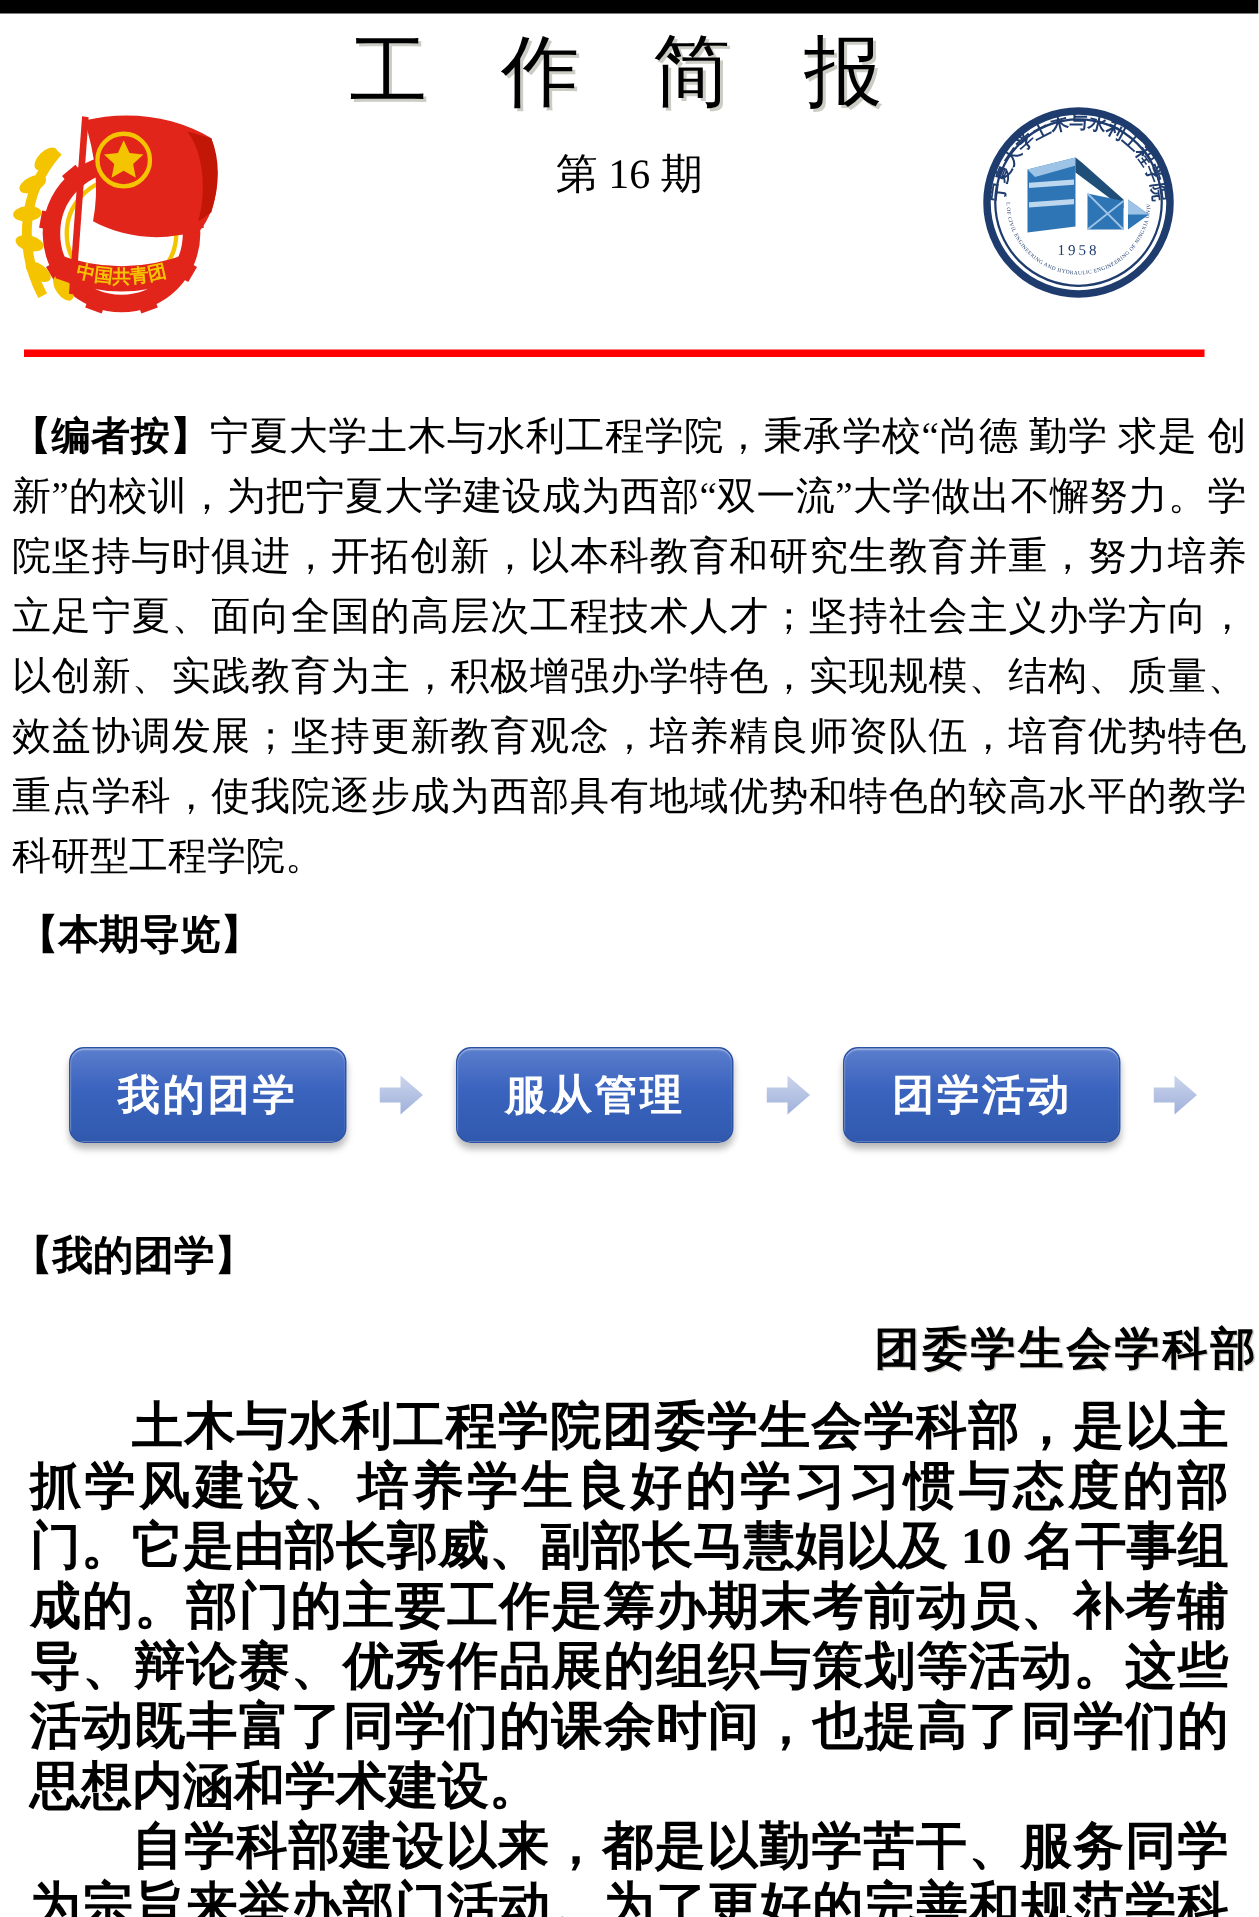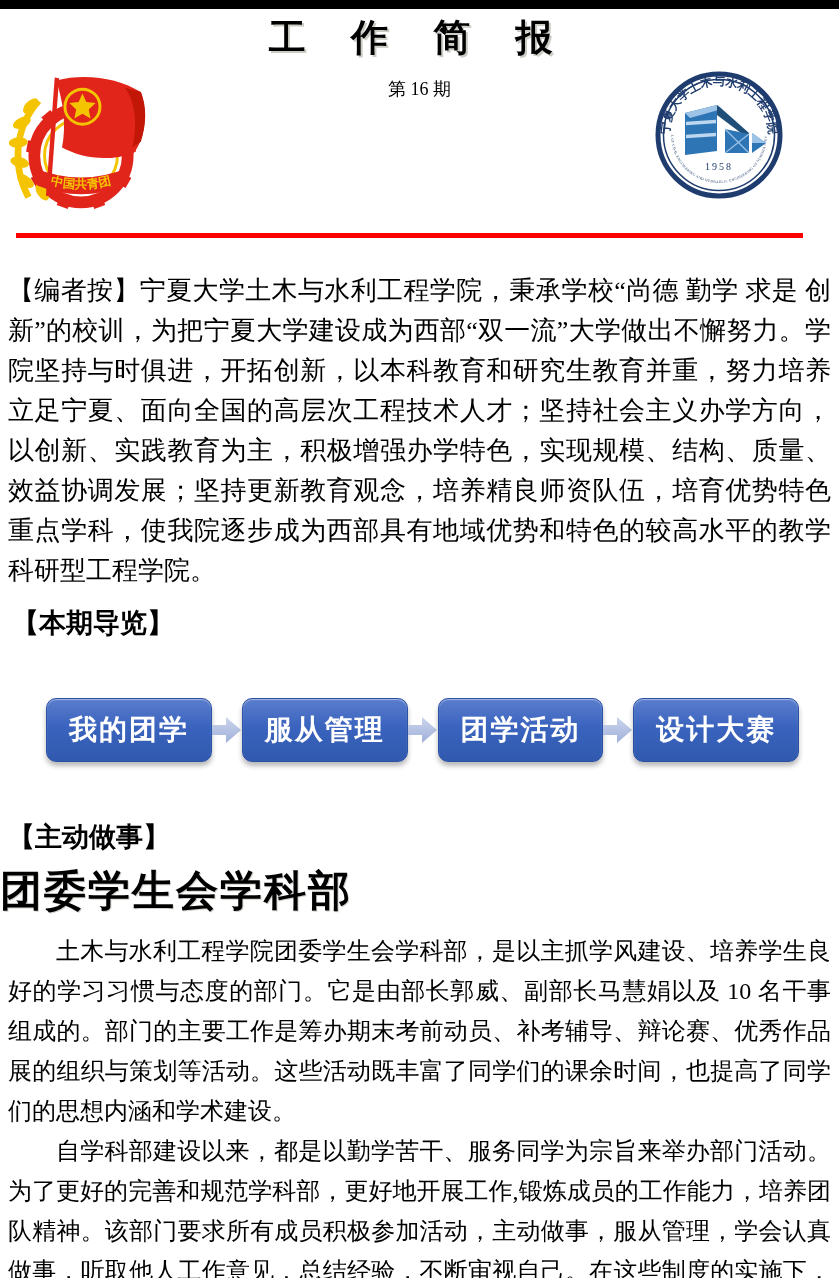--- a/index.html
+++ b/index.html
@@ -28,40 +28,40 @@
   .emblem-left {
     position: absolute; left: 8px; top: 58px;
     width: 146px; height: 140px;
   }
   .seal-right {
     position: absolute; right: 56px; top: 58px;
     width: 128px; height: 128px;
   }
   .head-center { text-align: center; }
   .subtitle {
-    font-size: 37px; font-weight: bold;
+    font-size: 52px; font-weight: normal;
     letter-spacing: 18px;
     margin-top: 4px;
     text-shadow: 2px 2px 0 rgba(110,110,90,0.35);
   }
-  .issue-no { font-size: 18px; margin-top: 14px; }
+  .issue-no { font-size: 28px; margin-top: 14px; }
   .issue-date { font-size: 28px; margin-top: 8px; }
   .red-rule {
     height: 5px; background: #fe0000;
     margin: 12px 36px 0 16px;
     border: none;
   }
   .body-text {
     font-size: 26px;
     line-height: 40px;
     text-align: justify;
     margin: 0 8px;
   }
   .editor-note { margin-top: 33px; }
-  .note-label { font-weight: normal; }
+  .note-label { font-weight: bold; }
   .section-label {
     font-size: 27px; font-weight: bold;
     margin: 8px 8px 0 8px;
   }
   .overview-label { margin-top: 14px; margin-left: 12px; }
   .nav-row {
     margin: 55px 40px 0 46px;
     height: 67px;
     display: flex;
     align-items: center;
@@ -77,33 +77,34 @@
     font-weight: bold;
     font-size: 28px;
     letter-spacing: 2px;
     display: flex; align-items: center; justify-content: center;
     font-family: "Liberation Sans", "DejaVu Sans", sans-serif;
     cursor: default;
   }
   .nav-arrow { width: 30px; height: 28px; flex: 0 0 auto; }
   .mysection-label { margin-top: 56px; }
   .article-heading {
-    text-align: left;
-    font-size: 42px;
-    font-weight: bold;
-    margin-top: 8px;
+    text-align: right;
+    font-size: 30px;
+    font-weight: bold;
+    margin-top: 24px;
     letter-spacing: 2px;
     text-shadow: 1px 1px 0 rgba(110,110,90,0.3);
   }
   .article p {
-    font-size: 24px;
+    font-size: 34px;
     line-height: 40px;
     text-align: justify;
     text-indent: 2em;
-    margin: 0 8px;
+    margin: 0 20px;
+    font-weight: bold;
   }
   .article { margin-top: 12px; }
   svg text { font-family: "Liberation Serif", "DejaVu Serif", serif; }
 </style>
 </head>
 <body>
 
 <svg width="0" height="0" style="position:absolute" aria-hidden="true">
   <defs>
     <linearGradient id="arrowGrad" x1="0" y1="0" x2="0" y2="1">
@@ -203,23 +204,22 @@
     <polygon points="0,9 14,9 14,1 29,14 14,27 14,19 0,19" fill="url(#arrowGrad)"></polygon>
   </svg>
   <div class="nav-btn">服从管理</div>
   <svg class="nav-arrow" viewBox="0 0 30 28">
     <polygon points="0,9 14,9 14,1 29,14 14,27 14,19 0,19" fill="url(#arrowGrad)"></polygon>
   </svg>
   <div class="nav-btn">团学活动</div>
   <svg class="nav-arrow" viewBox="0 0 30 28">
     <polygon points="0,9 14,9 14,1 29,14 14,27 14,19 0,19" fill="url(#arrowGrad)"></polygon>
   </svg>
-  <div class="nav-btn">设计大赛</div>
 </div>
 
-<div class="section-label mysection-label">【主动做事】</div>
+<div class="section-label mysection-label">【我的团学】</div>
 
 <div class="article-heading">团委学生会学科部</div>
 
 <div class="article">
   <p>土木与水利工程学院团委学生会学科部，是以主抓学风建设、培养学生良好的学习习惯与态度的部门。它是由部长郭威、副部长马慧娟以及 10 名干事组成的。部门的主要工作是筹办期末考前动员、补考辅导、辩论赛、优秀作品展的组织与策划等活动。这些活动既丰富了同学们的课余时间，也提高了同学们的思想内涵和学术建设。</p>
   <p>自学科部建设以来，都是以勤学苦干、服务同学为宗旨来举办部门活动。为了更好的完善和规范学科部，更好地开展工作,锻炼成员的工作能力，培养团队精神。该部门要求所有成员积极参加活动，主动做事，服从管理，学会认真做事，听取他人工作意见，总结经验，不断审视自己。在这些制度的实施下，学科部将会越来越成熟，体系也将会越来越完善。</p>
 </div>
 
 </body></html>

